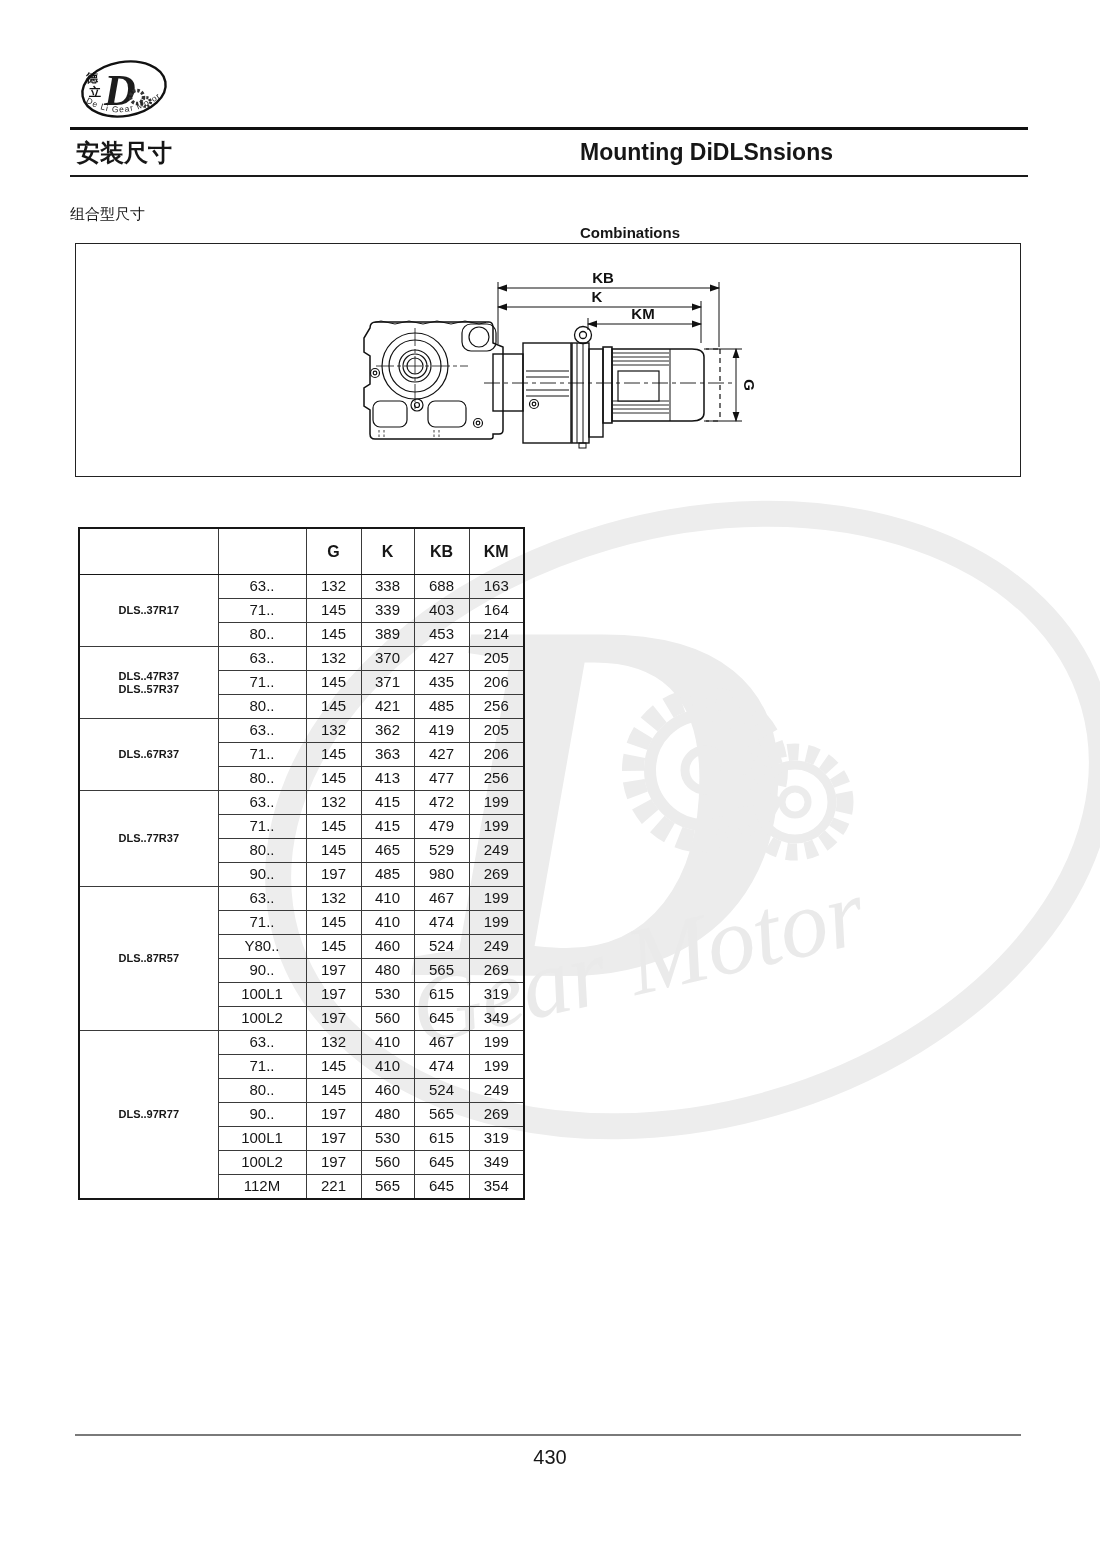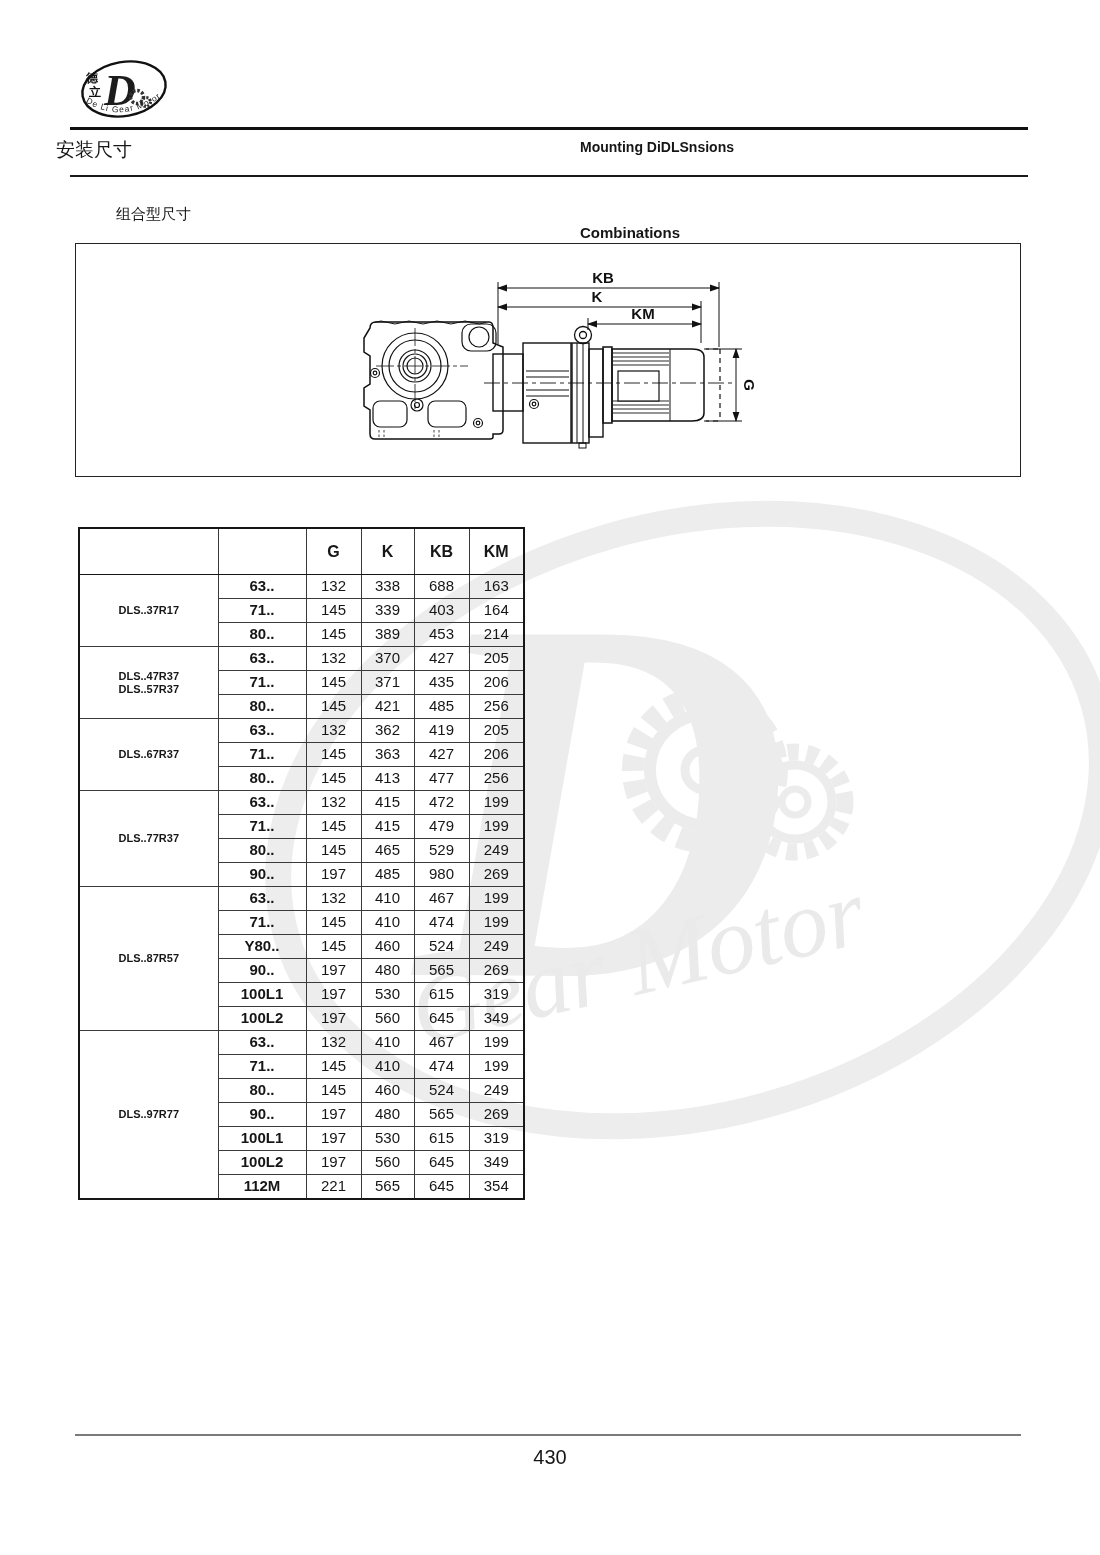--- a/index.html
+++ b/index.html
@@ -6,36 +6,36 @@
   #page{position:relative;width:1100px;height:1555px;background:#fff;overflow:hidden;
         font-family:"Liberation Sans",sans-serif;color:#161616;}
   .abs{position:absolute;}
   .z1{z-index:1;}
   
   #watermark{left:0;top:0;z-index:0;pointer-events:none;}
   
   #company-name{left:200px;top:66px;font-family:"Liberation Serif",serif;font-weight:bold;
                 font-size:38px;letter-spacing:8px;color:#101010;}
   #rule-top{left:70px;top:127px;width:958px;height:3px;background:#101010;}
-  #title-cn{left:56px;top:137px;font-size:19px;font-weight:normal;}
-  #title-en{left:580px;top:139px;font-size:14px;font-weight:bold;}
+  #title-cn{left:76px;top:137px;font-size:24px;font-weight:bold;}
+  #title-en{left:580px;top:139px;font-size:23px;font-weight:bold;}
   #rule-title{left:70px;top:175px;width:958px;height:2px;background:#1a1a1a;}
-  #section-cn{left:70px;top:205px;font-size:15px;font-weight:500;margin-left:46px;}
+  #section-cn{left:70px;top:205px;font-size:15px;font-weight:500;}
   #section-en{left:580px;top:206px;font-size:15px;font-weight:bold;margin-top:18px;}
   
   #frame{left:75px;top:243px;width:946px;height:234px;border:1.5px solid #222;box-sizing:border-box;background:transparent;}
   
   #dim-table{left:78px;top:527px;border-collapse:collapse;table-layout:fixed;background:transparent;}
   #dim-table th,#dim-table td{border:1px solid #3a3a3a;text-align:center;vertical-align:middle;
        padding:0;font-size:15px;height:23px;line-height:1.1;}
   #dim-table th{height:45px;font-size:16px;font-weight:bold;}
   #dim-table{border:2px solid #161616;}
   #dim-table thead th{border-bottom:1.8px solid #161616;}
   #dim-table td.model{font-weight:bold;font-size:11px;}
-  #dim-table td.size{font-weight:bold;text-align:center;}
+  #dim-table td.size{font-weight:normal;text-align:center;}
   #dim-table tr.group-start td{border-top:1.6px solid #161616;}
   
   #rule-footer{left:75px;top:1434px;width:946px;height:2px;background:#7a7a7a;}
   #page-number{left:0;top:1446px;width:1100px;text-align:center;font-size:20px;color:#161616;}
 </style>
 </head>
 <body>
 
 <div id="page">
 

